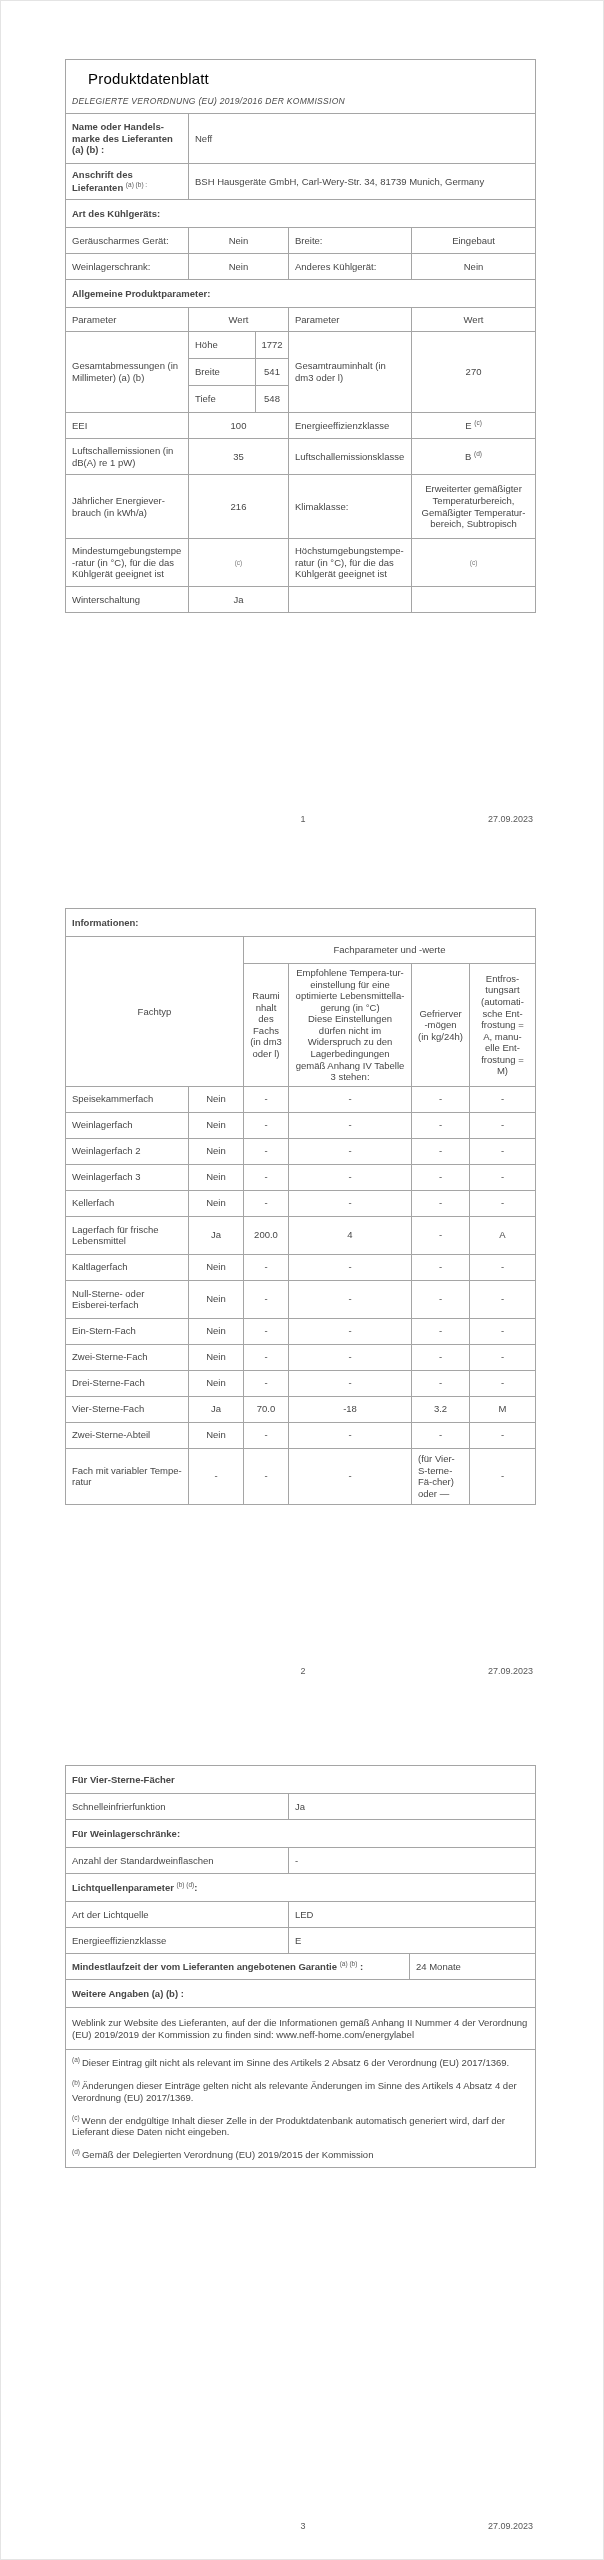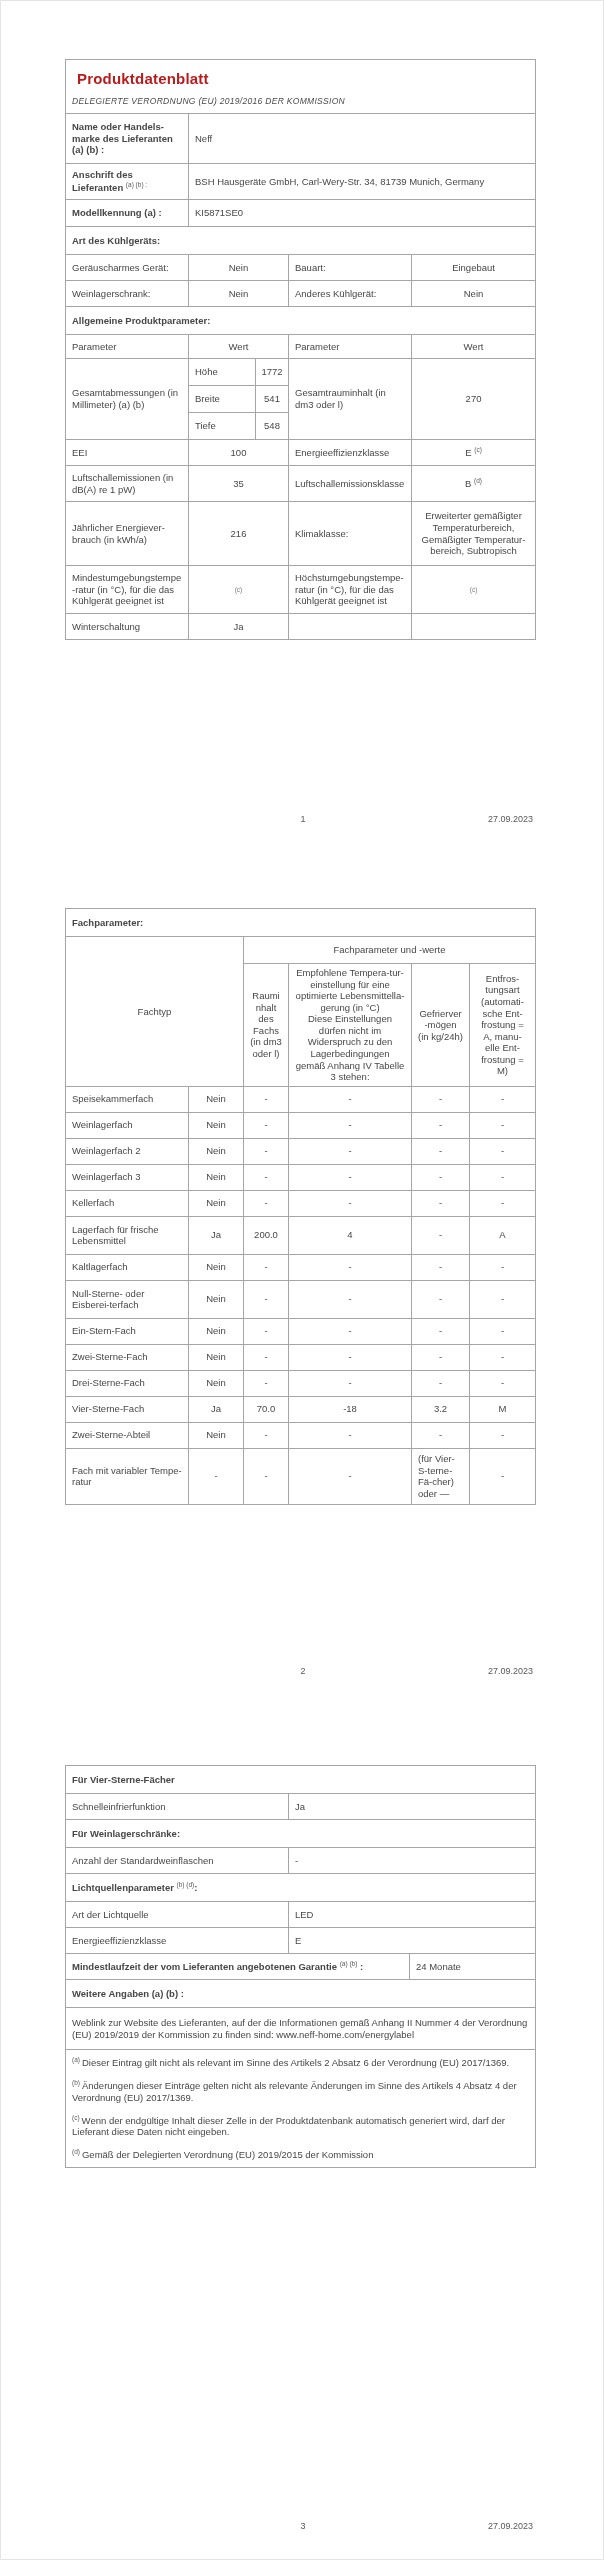--- a/index.html
+++ b/index.html
@@ -9,21 +9,21 @@
   }
   .canvas{position:absolute;inset:0;border:1px solid #e4e4e4;box-sizing:border-box;}
   table.doc{
     position:absolute;left:64px;width:470px;border-collapse:collapse;table-layout:fixed;
     font-size:9.5px;line-height:1.22;color:#474747;
   }
   table.doc td{
     border:1px solid #a5a5a5;padding:3px 6px;vertical-align:middle;
     overflow-wrap:break-word;word-wrap:break-word;
   }
-  .ttl{font-size:15px;font-weight:bold;color:#b91c1c;letter-spacing:.2px;margin:4px 5px 8px;}
+  .ttl{font-size:15px;font-weight:normal;color:#000000;letter-spacing:.2px;margin:4px 16px 8px;}
   .sub{font-size:8.5px;color:#4a4a4a;letter-spacing:.3px;font-style:italic;}
   .b{font-weight:bold;}
   .ctr{text-align:center;}
   .pre{white-space:pre-line;}
   .suptxt{font-size:6.5px;vertical-align:super;color:#5a5a5a;}
   .tiny{font-size:6.5px;color:#7a7a7a;}
   .dimcell{padding:0 !important;margin-left:21px;}
   .dimrow{display:flex;align-items:stretch;height:26px;border-bottom:1px solid #a5a5a5;}
   .dimrow:last-child{border-bottom:none;}
   .dimname{width:54px;border-right:1px solid #a5a5a5;display:flex;align-items:center;padding:0 6px;}
@@ -59,31 +59,27 @@
       </td>
     </tr>
     <tr class="h50">
       <td class="b">Name oder Handels-marke des Lieferanten (a) (b) :</td>
       <td colspan="3">Neff</td>
     </tr>
     <tr class="h36">
       <td><span class="b">Anschrift des Lieferanten</span> <span class="suptxt">(a) (b) :</span></td>
       <td colspan="3">BSH Hausgeräte GmbH, Carl-Wery-Str. 34, 81739 Munich, Germany</td>
     </tr>
-    <tr class="h27">
-      <td class="b">Modellkennung (a) :</td>
-      <td colspan="3">KI5871SE0</td>
-    </tr>
     <tr class="h25">
       <td colspan="4" class="b">Art des Kühlgeräts:</td>
     </tr>
     <tr class="h26">
       <td>Geräuscharmes Gerät:</td>
       <td class="ctr">Nein</td>
-      <td>Bauart:</td>
+      <td>Breite:</td>
       <td class="ctr">Eingebaut</td>
     </tr>
     <tr class="h26">
       <td>Weinlagerschrank:</td>
       <td class="ctr">Nein</td>
       <td>Anderes Kühlgerät:</td>
       <td class="ctr">Nein</td>
     </tr>
     <tr class="h25">
       <td colspan="4" class="b">Allgemeine Produktparameter:</td>
@@ -152,21 +148,21 @@
     <colgroup>
         <col style="width:123px">
         <col style="width:55px">
         <col style="width:45px">
         <col style="width:123px">
         <col style="width:58px">
         <col style="width:66px">
       </colgroup>
     <tbody>
         <tr class="h25">
-      <td colspan="6" class="b">Fachparameter:</td>
+      <td colspan="6" class="b">Informationen:</td>
     </tr>
     <tr class="h27">
       <td colspan="2" rowspan="2" class="ctr">Fachtyp</td>
       <td colspan="4" class="ctr">Fachparameter und -werte</td>
     </tr>
     <tr class="h115">
       <td class="ctr">Rauminhalt des Fachs (in dm3 oder l)</td>
       <td class="ctr pre">Empfohlene Tempera-tur-einstellung für eine optimierte Lebensmittella-gerung (in °C)
 Diese Einstellungen dürfen nicht im Widerspruch zu den Lagerbedingungen gemäß Anhang IV Tabelle 3 stehen:</td>
       <td class="ctr">Gefrierver-mögen (in kg/24h)</td>

